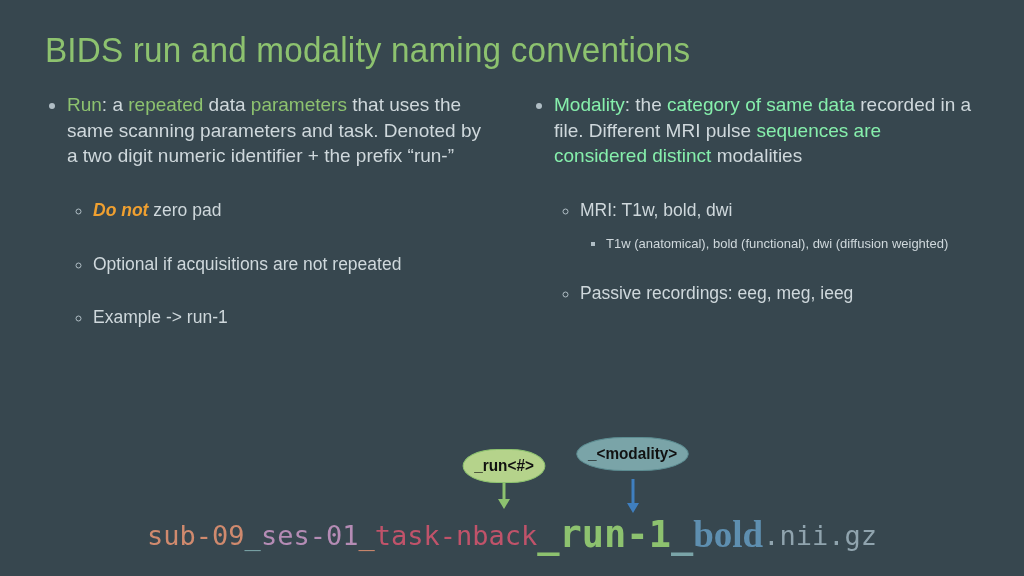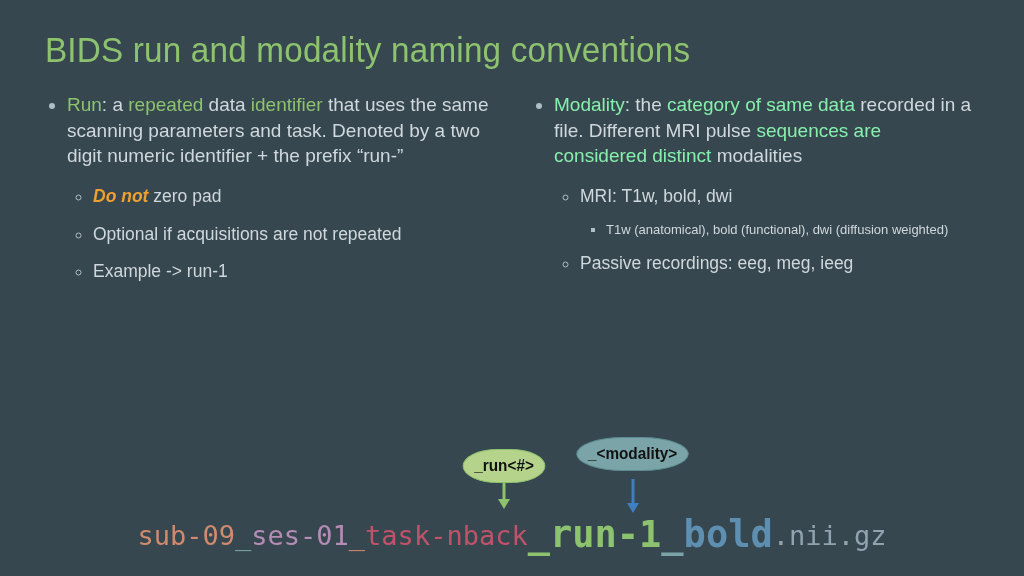--- a/index.html
+++ b/index.html
@@ -36,21 +36,21 @@
     line-height: 1.35;
   }
   ul.outer > li { margin-bottom: 6px; font-weight: 400;}
   ul.outer > li::marker { color: #b0bec5; }
   ul.inner {
     list-style: circle;
     padding-left: 26px;
     margin-top: 16px;
     font-size: 17.5px;
   }
-  ul.inner > li { margin-bottom: 14px; }
+  ul.inner > li { margin-bottom: 14px; margin-top: 30px; }
   ul.inner > li::marker { color: #b0bec5; }
   ul.inner2 {
     list-style: square;
     padding-left: 26px;
     margin-top: 12px;
     font-size: 13px;
   }
   ul.inner2 > li { margin-bottom: 12px; }
   ul.inner2 > li::marker { color: #b0bec5; }
   .k1 { color: #8dc26f; }
@@ -95,32 +95,32 @@
     margin-top: -2px;
     white-space: nowrap;
   }
   .c-sub  { color: #d08a6e; }
   .c-us1  { color: #7aa4a8; }
   .c-ses  { color: #b58cb5; }
   .c-us2  { color: #d08a6e; }
   .c-task { color: #c0536a; }
   .c-run  { color: #8dc26f; font-size: 37px; font-weight: 700; vertical-align: -2px; text-align: center;}
   .c-us3  { color: #7aa4a8; font-size: 37px; font-weight: 700; vertical-align: -2px;}
-  .c-bold { color: #5e8fb0; font-size: 37px; font-weight: 700; vertical-align: -2px;}
+  .c-bold { color: #5e8fb0; font-size: 37px; font-weight: 700; vertical-align: -2px; font-family: Liberation Serif, serif;}
   .c-ext  { color: #90a4ae; }
 </style>
 </head>
 <body>
 
 <h1 class="title">BIDS run and modality naming conventions</h1>
 
 <div class="cols">
   <div class="col">
     <ul class="outer">
-      <li><span class="k1">Run</span>: a <span class="k1">repeated</span> data <span class="k1">identifier</span> that uses the same scanning parameters and task. Denoted by a two digit numeric identifier + the prefix “run-”</li>
+      <li><span class="k1">Run</span>: a <span class="k1">repeated</span> data <span class="k1">parameters</span> that uses the same scanning parameters and task. Denoted by a two digit numeric identifier + the prefix “run-”</li>
       <ul class="inner">
         <li><span class="donot">Do not</span> zero pad</li>
         <li>Optional if acquisitions are not repeated</li>
         <li>Example -&gt; run-1</li>
       </ul>
     </ul>
   </div>
   <div class="col">
     <ul class="outer">
       <li><span class="k2">Modality</span>: the <span class="k2">category of same data</span> recorded in a file. Different MRI pulse <span class="k2">sequences are considered distinct</span> modalities</li>

